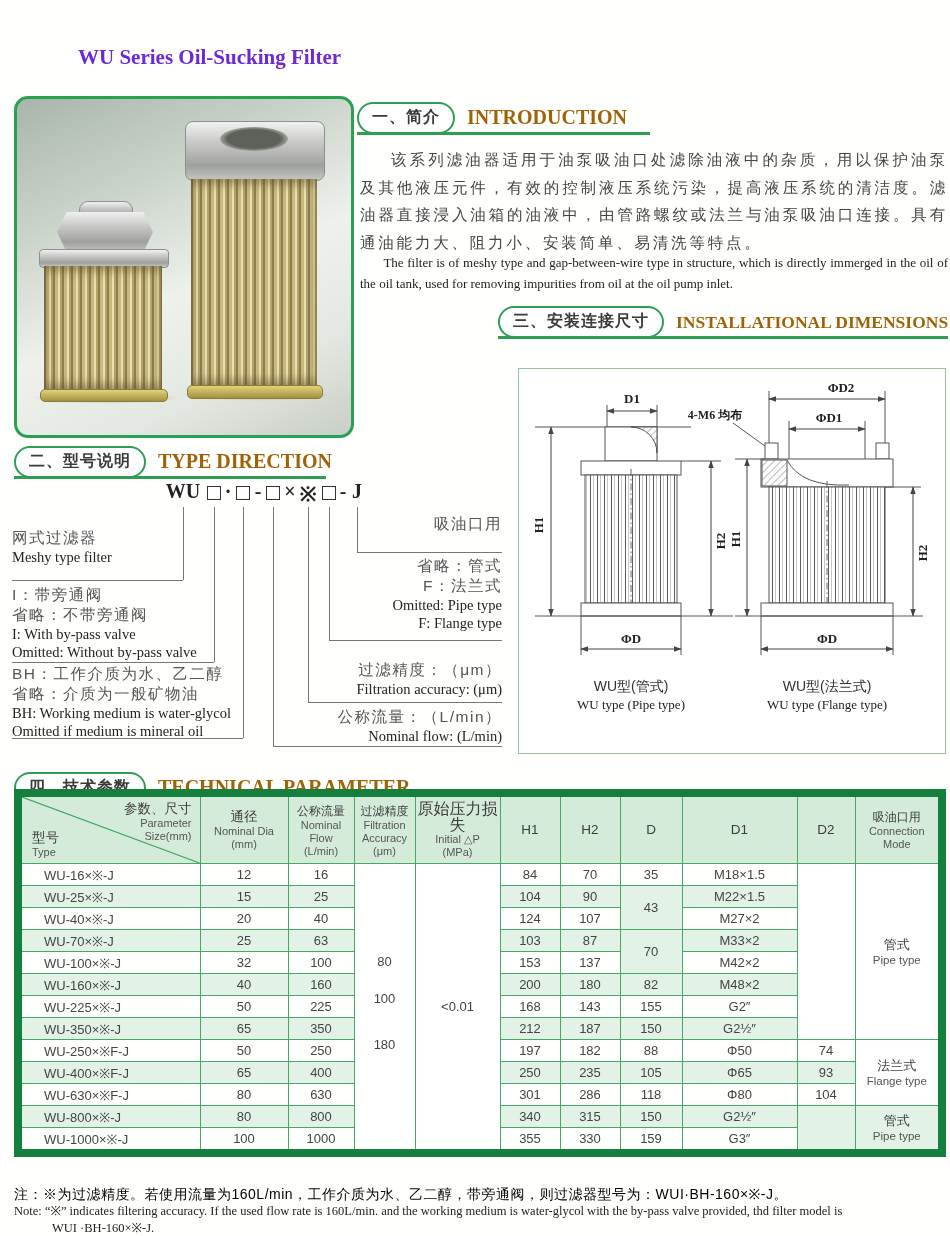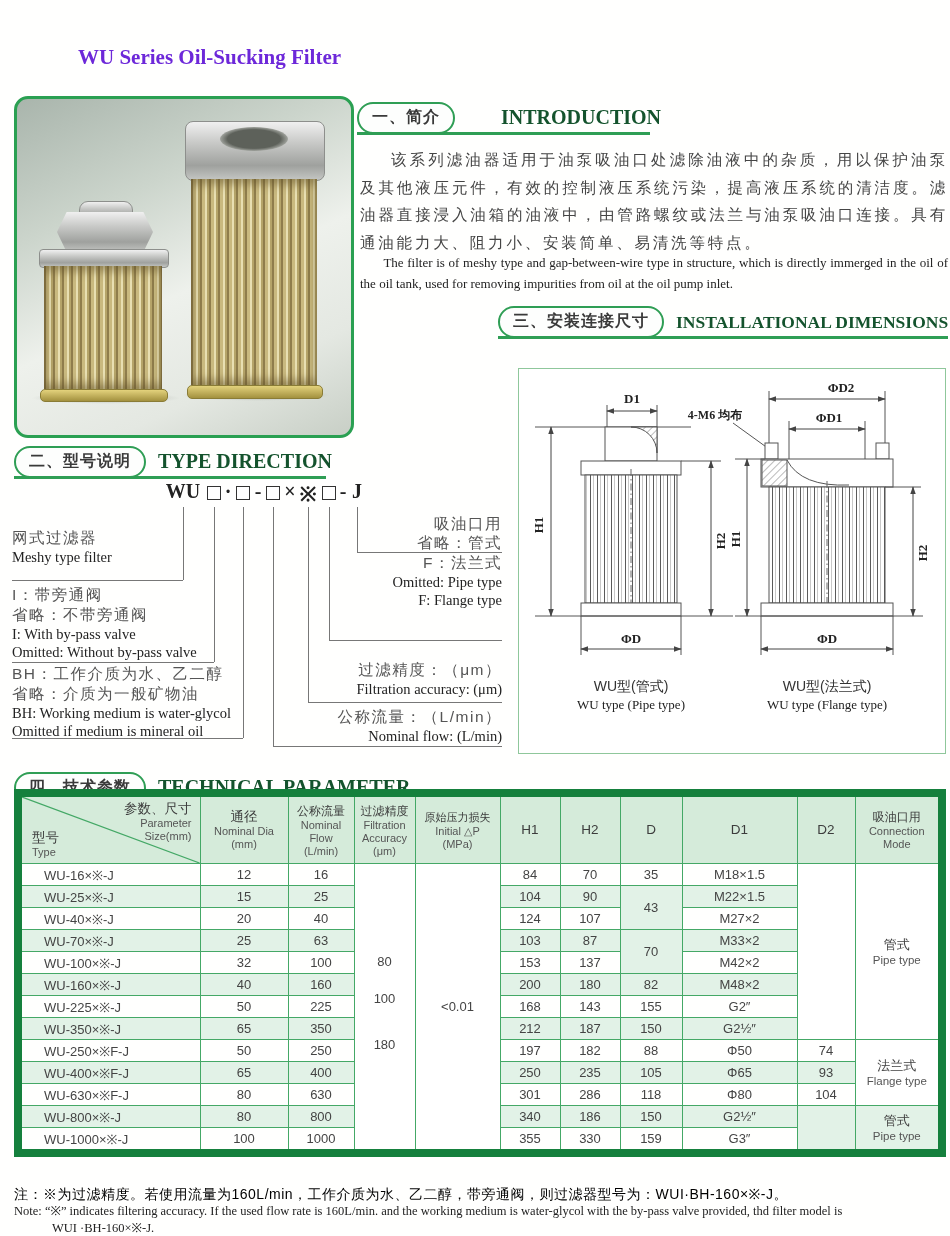--- a/index.html
+++ b/index.html
@@ -8,21 +8,21 @@
 
   
   .title-zh{position:absolute;left:16px;top:6px;font-size:31px;font-weight:bold;color:#c3161c;letter-spacing:1px;}
   .title-en{position:absolute;left:78px;top:45px;font-size:21px;font-weight:bold;color:#6d28d9;
             font-family:"Liberation Serif",serif;}
 
   
   .sec-head{position:absolute;display:flex;align-items:flex-end;border-bottom:3px solid #2f9e55;padding-bottom:0;}
   .capsule{position:relative;bottom:-2px;background:#fdfefd;border:2px solid #2f9e55;border-radius:18px;
            padding:3px 13px 4px 13px;font-size:16px;font-weight:bold;color:#3a3a3a;white-space:nowrap;letter-spacing:1px;}
-  .sec-en{font-family:"Liberation Serif",serif;font-weight:bold;color:#14532d;margin:0 0 3px 12px;white-space:nowrap;}
+  .sec-en{font-family:"Liberation Serif",serif;font-weight:bold;color:#a16207;margin:0 0 3px 12px;white-space:nowrap;}
 
   
   .photo{position:absolute;left:14px;top:96px;width:334px;height:336px;border:3px solid #2aa052;border-radius:14px;
          background:linear-gradient(155deg,#a9b5ac 0%,#ccd5cc 30%,#eef1ec 55%,#e4e8e2 78%,#c8cfc6 100%);overflow:hidden;}
   .pleat{background:repeating-linear-gradient(90deg,#8f7d4c 0 2px,#c9b97f 2px 5px,#e8dfb2 5px 7px,#b5a469 7px 9px);
          box-shadow:inset 0 6px 8px rgba(90,75,35,.45), inset 0 -6px 8px rgba(90,75,35,.45);}
   .metal{background:linear-gradient(180deg,#f0f0f0 0%,#c9cac8 35%,#9fa19e 75%,#c4c6c3 100%);border:1px solid #8d8f8c;}
   .rim{background:linear-gradient(180deg,#e3d27c,#a3913f);border:1px solid #8a7c36;border-radius:5px;}
   .shadow{position:absolute;height:12px;border-radius:50%;background:radial-gradient(ellipse,rgba(60,70,60,.35),rgba(60,70,60,0) 70%);}
   .abs{position:absolute;}
@@ -93,21 +93,21 @@
     <div class="metal abs" style="left:22px;top:150px;width:128px;height:17px;border-radius:4px;"></div>
     <div class="pleat abs" style="left:27px;top:167px;width:118px;height:123px;"></div>
     <div class="rim abs" style="left:23px;top:290px;width:126px;height:11px;"></div>
 
     <div class="metal abs" style="left:168px;top:22px;width:138px;height:58px;border-radius:8px;"></div>
     <div class="abs" style="left:203px;top:28px;width:68px;height:24px;border-radius:50%;background:radial-gradient(ellipse,#5d615a 55%,#9ea19b 70%,#c9cbc7 85%);"></div>
     <div class="pleat abs" style="left:174px;top:80px;width:126px;height:206px;"></div>
     <div class="rim abs" style="left:170px;top:286px;width:134px;height:12px;"></div>
   </div>
 
-  <div class="sec-head" style="left:357px;top:100px;width:293px;gap:34px;">
+  <div class="sec-head" style="left:357px;top:100px;width:293px;">
     <span class="capsule">一、简介</span>
     <span class="sec-en" style="font-size:20px;">INTRODUCTION</span>
   </div>
   <div class="intro-zh">该系列滤油器适用于油泵吸油口处滤除油液中的杂质，用以保护油泵及其他液压元件，有效的控制液压系统污染，提高液压系统的清洁度。滤油器直接浸入油箱的油液中，由管路螺纹或法兰与油泵吸油口连接。具有通油能力大、阻力小、安装简单、易清洗等特点。</div>
   <div class="intro-en">The filter is of meshy type and gap-between-wire type in structure, which is directly immerged in the oil of the oil tank, used for removing impurities from oil at the oil pump inlet.</div>
 
   <div class="sec-head" style="left:498px;top:304px;width:450px;">
     <span class="capsule">三、安装连接尺寸</span>
     <span class="sec-en" style="font-size:17.5px;">INSTALLATIONAL DIMENSIONS</span>
   </div>
@@ -236,21 +236,21 @@
   <div class="lblk" style="top:664px;">
     <div class="lz">BH：工作介质为水、乙二醇</div>
     <div class="lz">省略：介质为一般矿物油</div>
     <div class="le">BH: Working medium is water-glycol</div>
     <div class="le">Omitted if medium is mineral oil</div>
   </div>
 
   <div class="rblk" style="left:240px;top:514px;">
     <div class="lz">吸油口用</div>
   </div>
-  <div class="rblk" style="left:240px;top:533px;">
+  <div class="rblk" style="left:240px;top:556px;">
     <div class="lz">省略：管式</div>
     <div class="lz">F：法兰式</div>
     <div class="le">Omitted: Pipe type</div>
     <div class="le">F: Flange type</div>
   </div>
   <div class="rblk" style="left:240px;top:660px;">
     <div class="lz">过滤精度：（μm）</div>
     <div class="le">Filtration accuracy: (μm)</div>
   </div>
   <div class="rblk" style="left:240px;top:707px;">
@@ -304,21 +304,21 @@
           <div class="he">Flow</div>
           <div class="he">(L/min)</div>
         </th>
         <th>
           <div class="hz" style="font-size:12px">过滤精度</div>
           <div class="he">Filtration</div>
           <div class="he">Accuracy</div>
           <div class="he">(μm)</div>
         </th>
         <th>
-          <div class="hz" style="font-size:11px">原始压力损失</div>
+          <div class="hz" style="font-size:16px">原始压力损失</div>
           <div class="he">Initial △P</div>
           <div class="he">(MPa)</div>
         </th>
         <th>
             <div class="hz">H1</div>
           </th>
         <th>
             <div class="hz">H2</div>
           </th>
         <th>
@@ -451,21 +451,21 @@
         <td>286</td>
         <td>118</td>
         <td>Φ80</td>
         <td>104</td>
       </tr>
       <tr class="alt">
         <td class="tname">WU-800×※-J</td>
         <td>80</td>
         <td>800</td>
         <td>340</td>
-        <td>186</td>
+        <td>315</td>
         <td>150</td>
         <td>G2½″</td>
         <td class="w" rowspan="2"></td>
         <td class="w" rowspan="2">
           <div class="conn-z">管式</div>
           <div class="conn-e">Pipe type</div>
         </td>
       </tr>
       <tr>
         <td class="tname">WU-1000×※-J</td>

